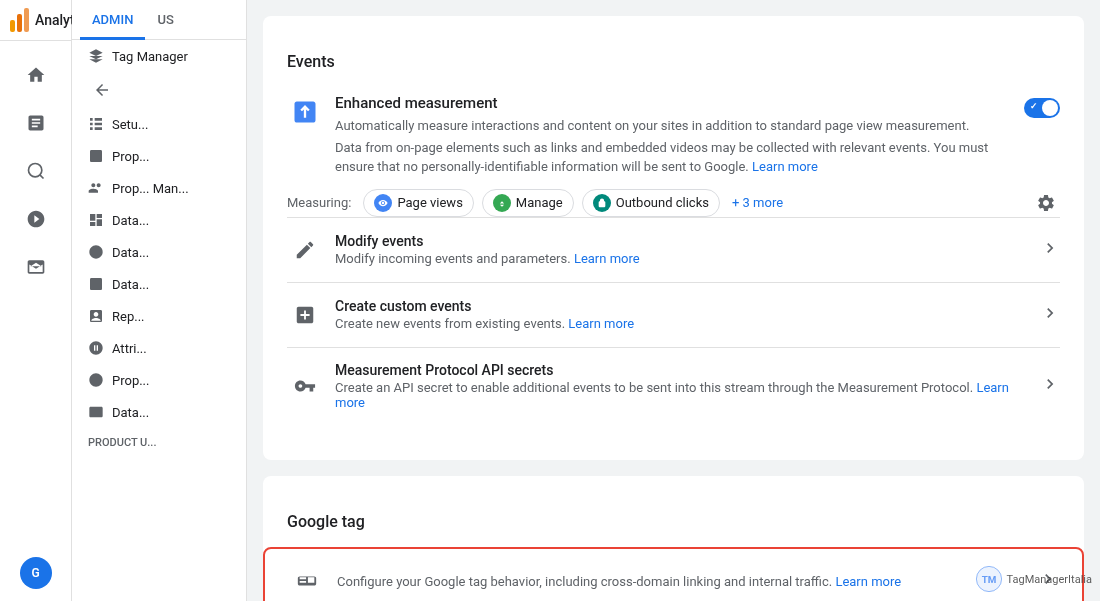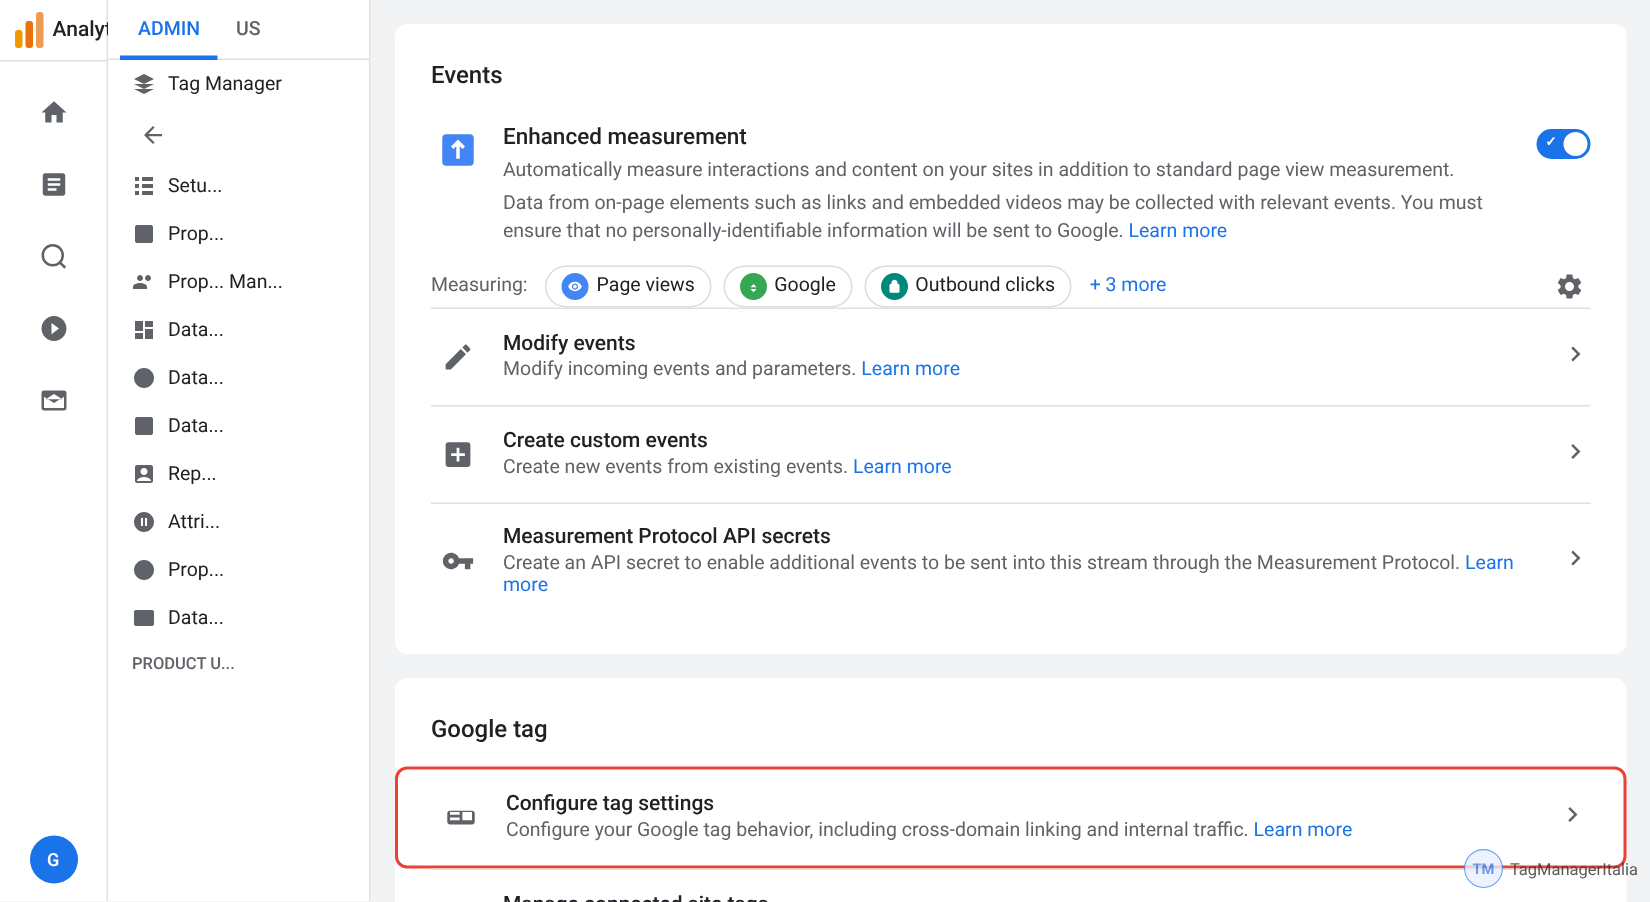--- a/index.html
+++ b/index.html
@@ -156,21 +156,21 @@
     .main-content {
       flex: 1;
       overflow-y: auto;
       padding: 16px;
       background: #f1f3f4;
     }
     .card {
       background: #fff;
       border-radius: 8px;
       margin-bottom: 16px;
-      padding: 24px 24px;
+      padding: 36px 24px;
     }
     .section-title {
       font-size: 16px;
       font-weight: 500;
       color: #202124;
       margin-bottom: 16px;
     }
 
     
     .enhanced-header {
@@ -450,21 +450,21 @@
               </svg>
           </div>
           <span>Page views</span>
         </div>
         <div class="measure-chip">
           <div class="measure-chip-icon chip-green">
             <svg viewBox="0 0 24 24" width="10" height="10" fill="white">
                 <path d="M7 16l5 5 5-5H7zm5-8L7 13h10l-5-5z"></path>
               </svg>
           </div>
-          <span>Google</span>
+          <span>Manage</span>
         </div>
         <div class="measure-chip">
           <div class="measure-chip-icon chip-teal">
             <svg viewBox="0 0 24 24" width="10" height="10" fill="white">
                 <path d="M18 8h-1V6c0-2.76-2.24-5-5-5S7 3.24 7 6v2H6c-1.1 0-2 .9-2 2v10c0 1.1.9 2 2 2h12c1.1 0 2-.9 2-2V10c0-1.1-.9-2-2-2z"></path>
               </svg>
           </div>
           <span>Outbound clicks</span>
         </div>
         <a class="more-link">+ 3 more</a>
@@ -540,21 +540,20 @@
   <div class="card" style="padding-bottom:4px;">
     <div class="section-title">Google tag</div>
 
     <div style="border: 2px solid #ea4335; border-radius:8px; margin:0 -24px 0; padding:14px 24px; display:flex; align-items:center; gap:12px; cursor:pointer; background:#fff;">
       <div class="list-icon">
         <svg viewBox="0 0 24 24" width="22" height="22" fill="#5f6368">
             <path d="M20 7H4c-1.1 0-2 .9-2 2v6c0 1.1.9 2 2 2h16c1.1 0 2-.9 2-2V9c0-1.1-.9-2-2-2zm-9 7H4v-2h7v2zm0-4H4V8h7v2zm9 4h-7V8h7v6z"></path>
           </svg>
       </div>
       <div class="list-content">
-        <div class="list-title">Configure tag settings</div>
         <div class="list-desc">
           <span>Configure your Google tag behavior, including cross-domain linking and internal traffic.</span>
           <a class="link">Learn more</a>
         </div>
       </div>
       <div class="chevron-right">
         <svg viewBox="0 0 24 24" width="20" height="20" fill="#5f6368">
             <path d="M10 6L8.59 7.41 13.17 12l-4.58 4.59L10 18l6-6z"></path>
           </svg>
       </div>

